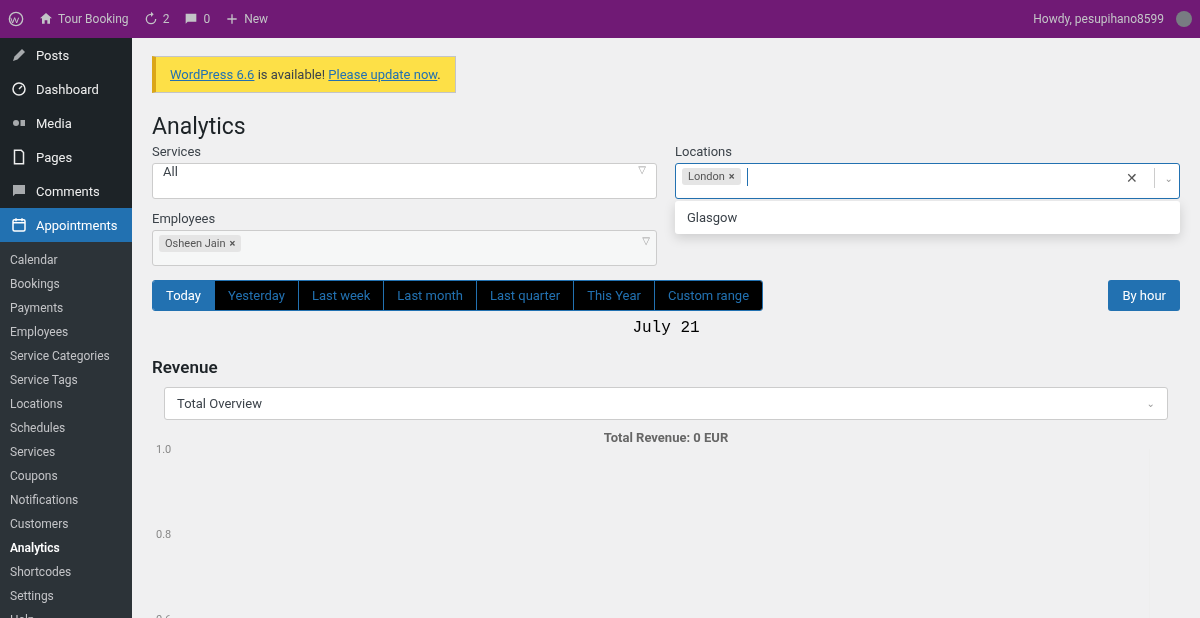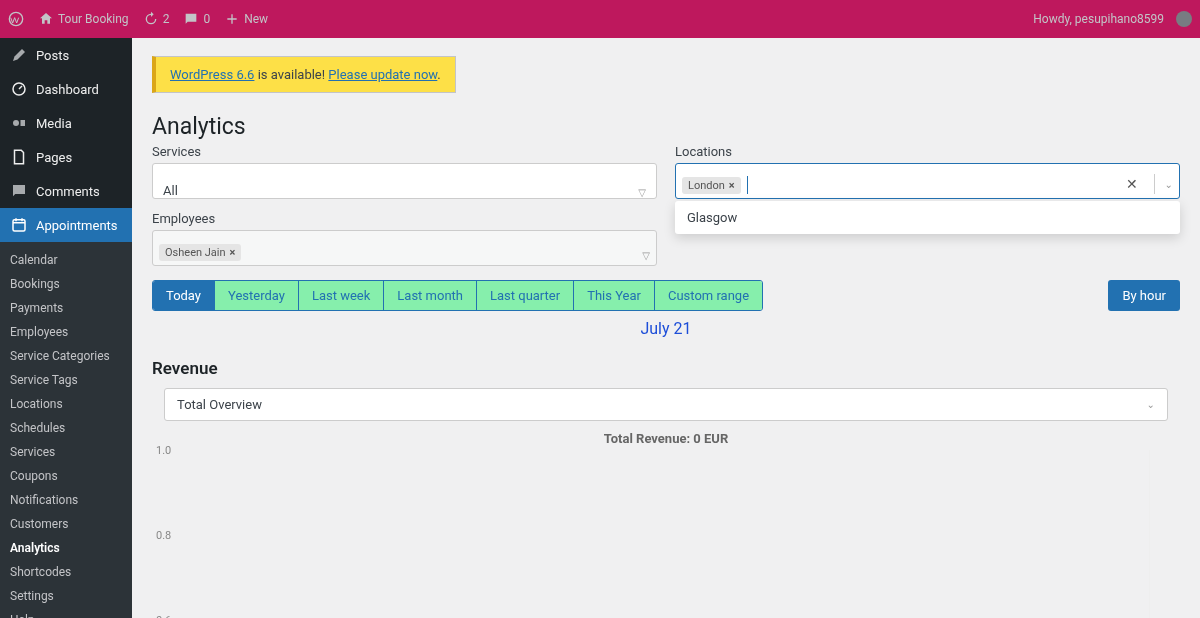--- a/index.html
+++ b/index.html
@@ -1,17 +1,17 @@
 <!DOCTYPE html>
 <html><head>
 <meta charset="utf-8">
 <style>
 * { margin: 0; padding: 0; box-sizing: border-box; font-family: -apple-system, BlinkMacSystemFont, "Segoe UI", Roboto, sans-serif; }
 body { background: #f0f0f1; font-size: 13px; color: #3c434a; }
-.topbar { background: #be185d; color: #c3c4c7; height: 38px; display: flex; align-items: center; padding: 16px 8px; font-size: 12px; justify-content: space-between; }
+.topbar { background: #701a75; color: #c3c4c7; height: 38px; display: flex; align-items: center; padding: 16px 8px; font-size: 12px; justify-content: space-between; }
 .topbar-left { display: flex; align-items: center; gap: 14px; }
 .topbar-item { display: flex; align-items: center; gap: 4px; color: #c3c4c7; cursor: pointer; }
 .topbar-item svg { width: 16px; height: 16px; fill: #c3c4c7; }
 .topbar-right { display: flex; align-items: center; gap: 12px; }
 .avatar-icon { width: 16px; height: 16px; background: #787c82; border-radius: 50%; }
 .layout { display: flex; }
 .sidebar { width: 132px; background: #1d2327; min-height: calc(100vh - 26px); color: #c3c4c7; }
 .menu-item { display: flex; align-items: center; gap: 8px; padding: 8px 10px; font-size: 13px; cursor: pointer; color: #eee; }
 .menu-item.active { background: #2271b1; color: #fff; position: relative; }
 .menu-item.active::after { content: ""; position: absolute; right: -8px; top: 50%; transform: translateY(-50%); border: 8px solid transparent; border-right-color: #f0f0f1; }
@@ -20,40 +20,40 @@
 .submenu { background: #2c3338; padding: 6px 0; }
 .submenu-item { padding: 5px 10px; font-size: 12px; color: #c3c4c7; cursor: pointer; }
 .submenu-item.active { color: #fff; font-weight: 600; }
 .content { flex: 1; padding: 18px 20px; overflow: hidden; }
 .notice { background: #fde047; border: 1px solid #c3c4c7; border-left: 4px solid #dba617; padding: 10px 14px; margin-bottom: 20px; font-size: 13px; display: inline-block; }
 .notice a { color: #2271b1; text-decoration: underline; }
 .page-title { font-size: 23px; font-weight: 400; color: #1d2327; margin-bottom: 4px; }
 .filters-row { display: flex; gap: 18px; }
 .filter-col { flex: 1; position: relative; }
 .filter-label { font-size: 13px; color: #3c434a; margin-bottom: 4px; display: block; }
-.select-box { background: #fff; border: 1px solid #ccc; border-radius: 3px; height: 36px; display: flex; align-items: flex-end; padding: 0 10px; font-size: 13px; color: #3c434a; position: relative; justify-content: space-between; }
+.select-box { background: #fff; border: 1px solid #ccc; border-radius: 3px; height: 36px; display: flex; align-items: flex-start; padding: 0 10px; font-size: 13px; color: #3c434a; position: relative; justify-content: space-between; }
 .select-box.multi { padding: 4px 6px; gap: 4px; }
 .select-box.focused { border-color: #2271b1; }
 .chip { background: #e5e5e5; padding: 2px 6px; border-radius: 3px; font-size: 11px; color: #555; display: flex; align-items: center; gap: 4px; }
 .chip-x { font-weight: bold; cursor: pointer; font-size: 11px; }
 .chev { color: #999; font-size: 10px; margin-left: auto; }
 .select-right-controls { display: flex; align-items: center; gap: 10px; margin-left: auto; }
 .clear-x { color: #555; font-size: 14px; cursor: pointer; padding: 0 6px; }
 .divider-v { width: 1px; height: 20px; background: #ccc; }
 .cursor-caret { width: 1px; height: 18px; background: #2271b1; margin-left: 2px; }
 .dropdown { position: absolute; top: calc(100% + 2px); left: 0; right: 0; background: #fff; border-radius: 3px; box-shadow: 0 4px 12px rgba(0,0,0,.15); z-index: 10; overflow: hidden; }
 .dropdown-item { padding: 9px 12px; font-size: 13px; color: #3c434a; cursor: pointer; }
 .dropdown-item.hover { background: #f0f0f1; }
 .range-row { display: flex; justify-content: space-between; margin-top: 14px; align-items: flex-start; }
 .btn-group { display: flex; border: 1px solid #2271b1; border-radius: 3px; overflow: hidden; }
-.btn-group button { background: #86efac; border: none; border-right: 1px solid #2271b1; padding: 7px 13px; font-size: 13px; color: #2271b1; cursor: pointer; }
+.btn-group button { background: #000000; border: none; border-right: 1px solid #2271b1; padding: 7px 13px; font-size: 13px; color: #2271b1; cursor: pointer; }
 .btn-group button:last-child { border-right: none; }
 .btn-group button.active { background: #2271b1; color: #fff; }
 .byhour { background: #2271b1; color: #fff; border: none; padding: 8px 14px; font-size: 13px; border-radius: 3px; cursor: pointer; }
-.date-display { text-align: center; color: #1d4ed8; font-size: 16px; margin: 8px 0 20px; }
+.date-display { text-align: center; color: #000000; font-size: 16px; margin: 8px 0 20px; font-family: Liberation Mono, monospace; }
 .section-title { font-size: 17px; font-weight: 600; color: #1d2327; margin-bottom: 10px; }
 .overview-select { background: #fff; border: 1px solid #ccc; border-radius: 3px; padding: 8px 12px; display: flex; justify-content: space-between; align-items: center; margin: 0 12px 10px; font-size: 13px; }
 .chart-title { text-align: center; font-size: 13px; color: #666; font-weight: 700; margin-bottom: 4px; }
 .chart-area { height: 170px; margin: 0 30px; position: relative; border-right: 1px solid #eee; }
 .y-tick { position: absolute; left: -26px; font-size: 11px; color: #888; transform: translateY(-50%); }
 .disabled-field { background: #f6f7f7; color: #aaa; }
 </style>
 </head>
 <body>
 

